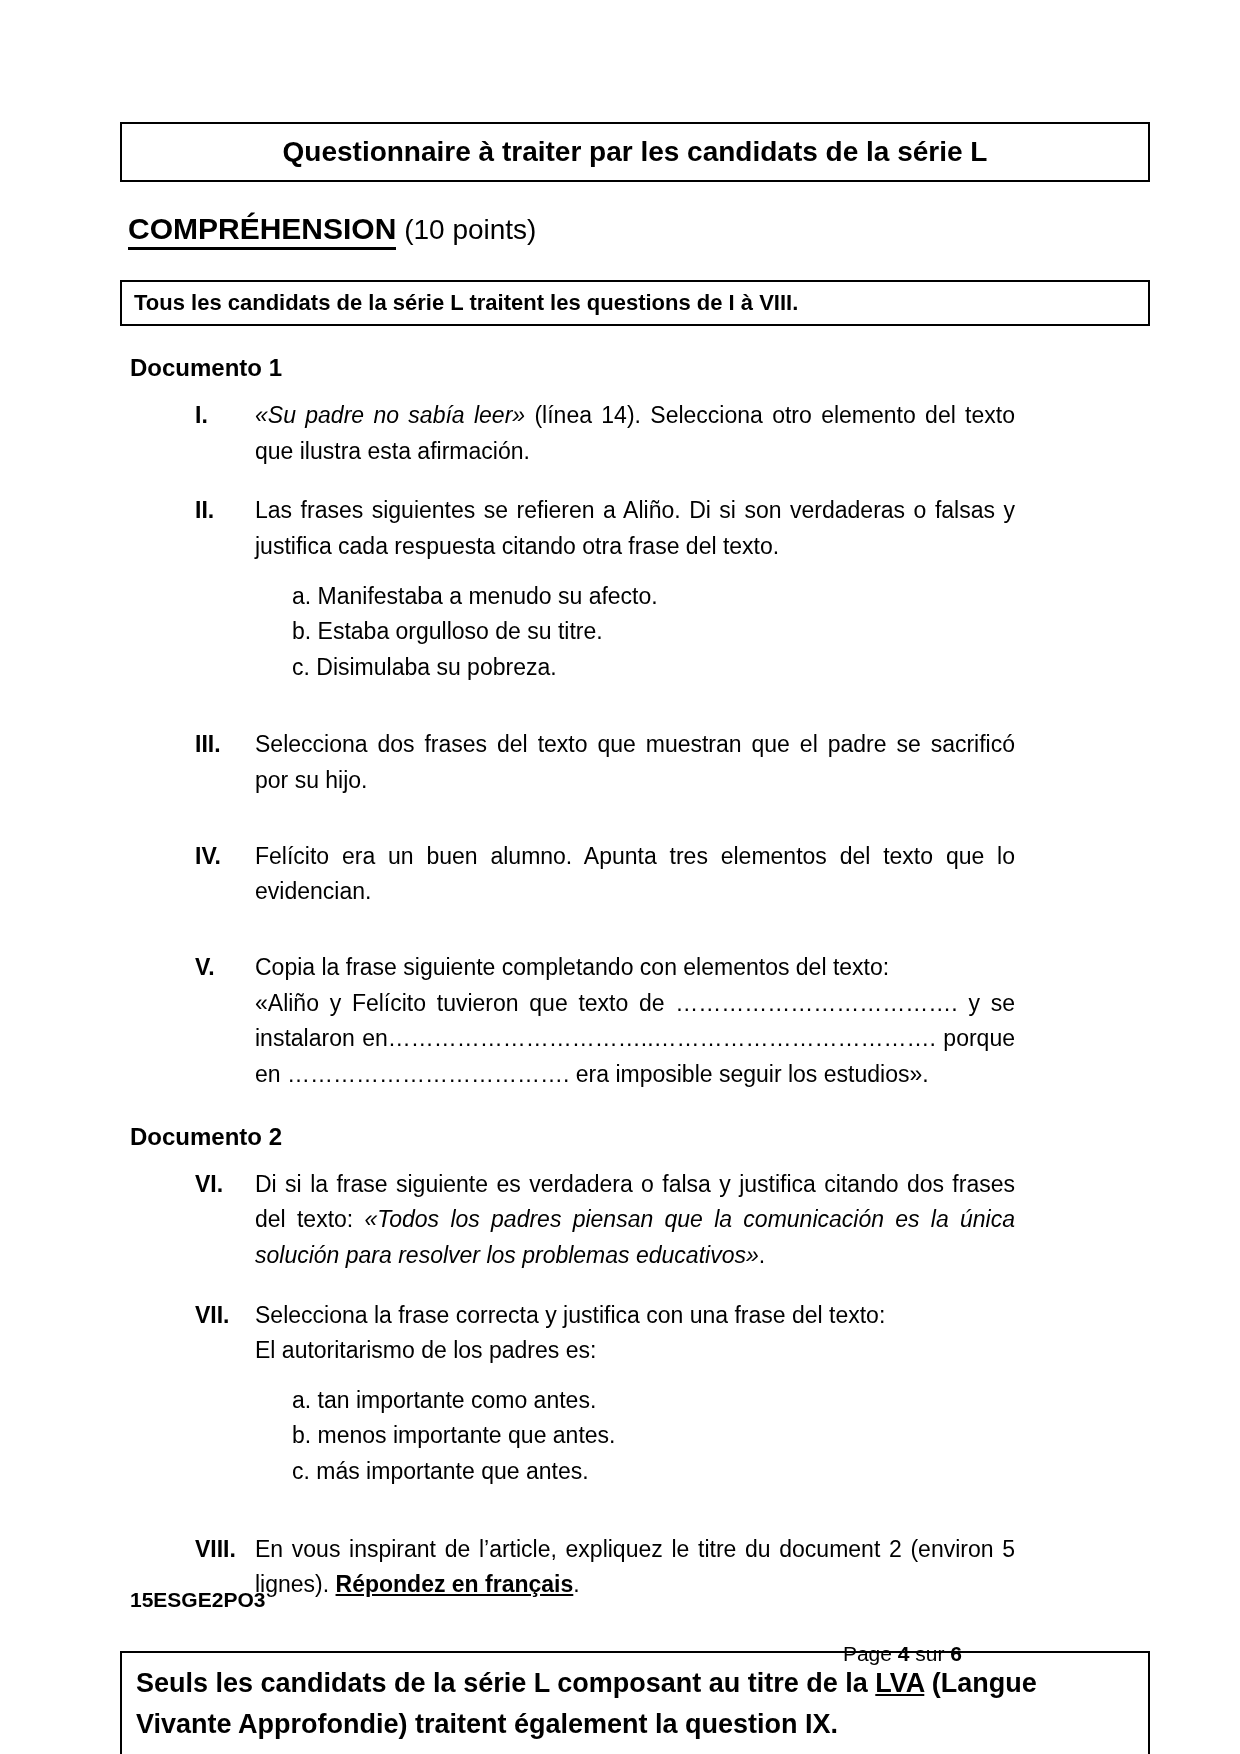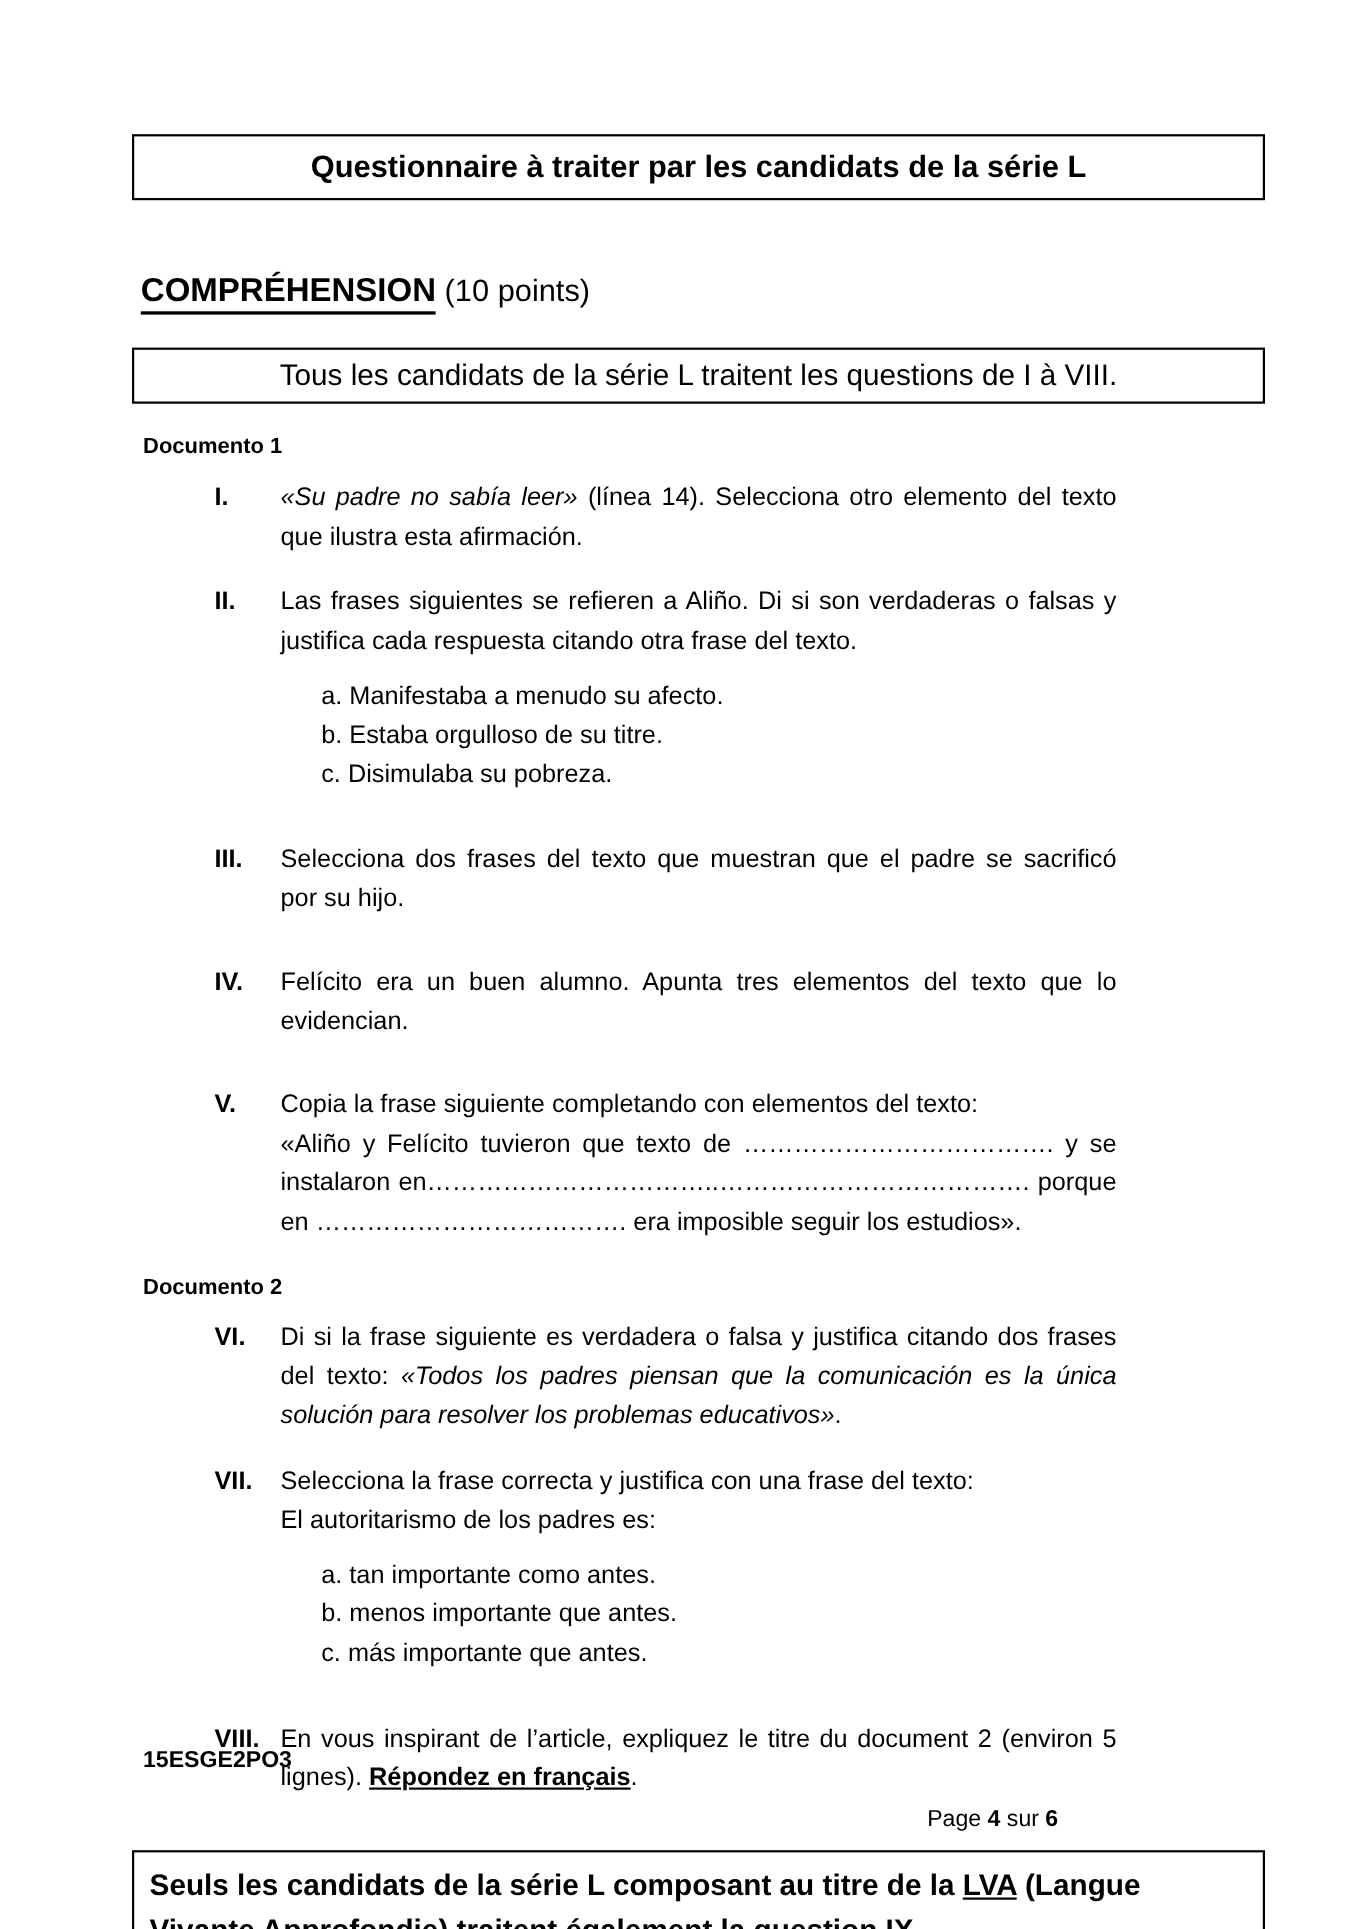--- a/index.html
+++ b/index.html
@@ -30,33 +30,31 @@
   .comprehension-line {
     margin: 0 0 30px 8px;
     font-size: 28px;
   }
   .comprehension-line .main {
     font-size: 30px;
     font-weight: bold;
     border-bottom: 3px solid #000;
     padding-bottom: 1px;
     display: inline-block;
-    margin-top: 36px;
   }
   .rule-box {
     width: 1030px;
     padding: 8px 12px;
-    font-size: 27px;
-    font-weight: normal;
+    font-size: 22px;
+    font-weight: bold;
     margin-bottom: 28px;
-    text-align: center;
   }
   .doc-heading {
     margin: 0 0 16px 10px;
-    font-size: 20px;
+    font-size: 24px;
     font-weight: bold;
   }
   .item {
     display: flex;
     margin: 0 0 24px 75px;
     width: 820px;
     font-size: 23px;
     line-height: 1.55;
   }
   .item .num {

